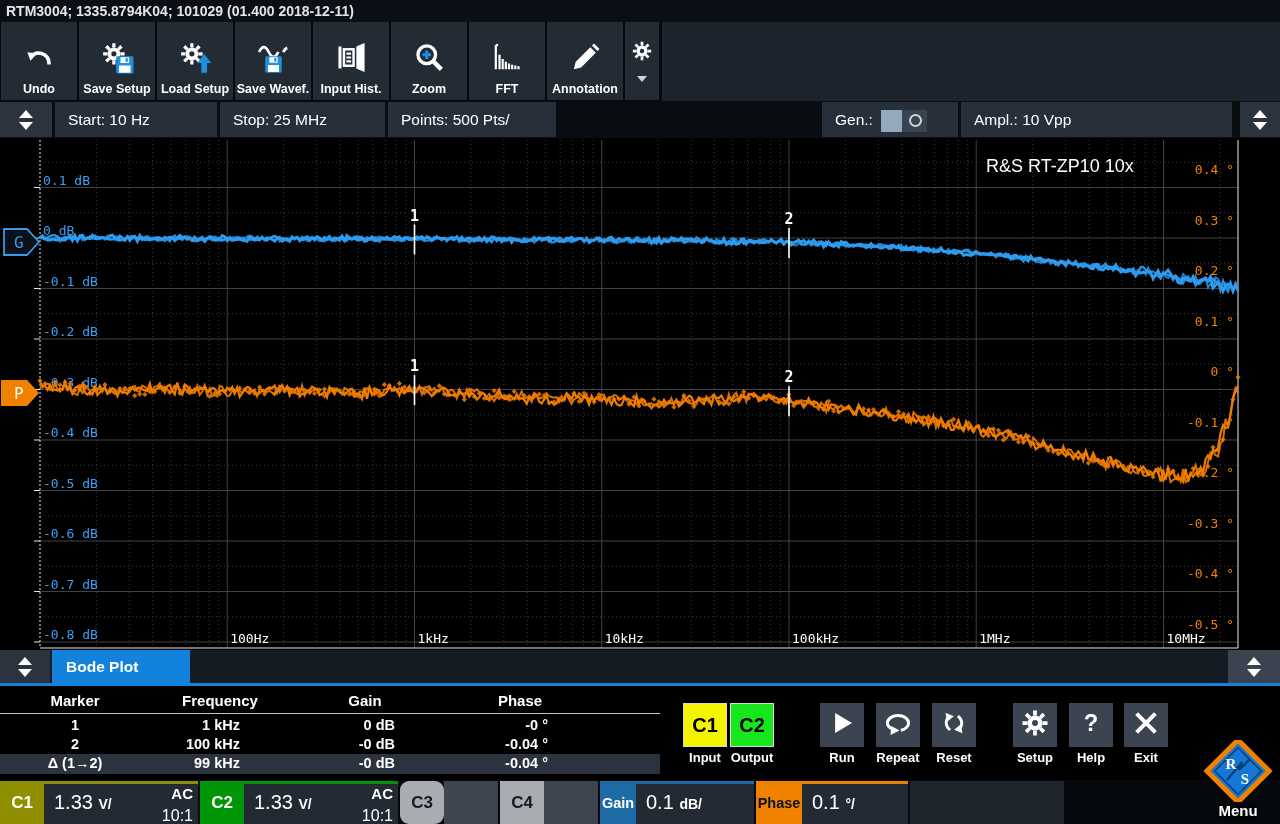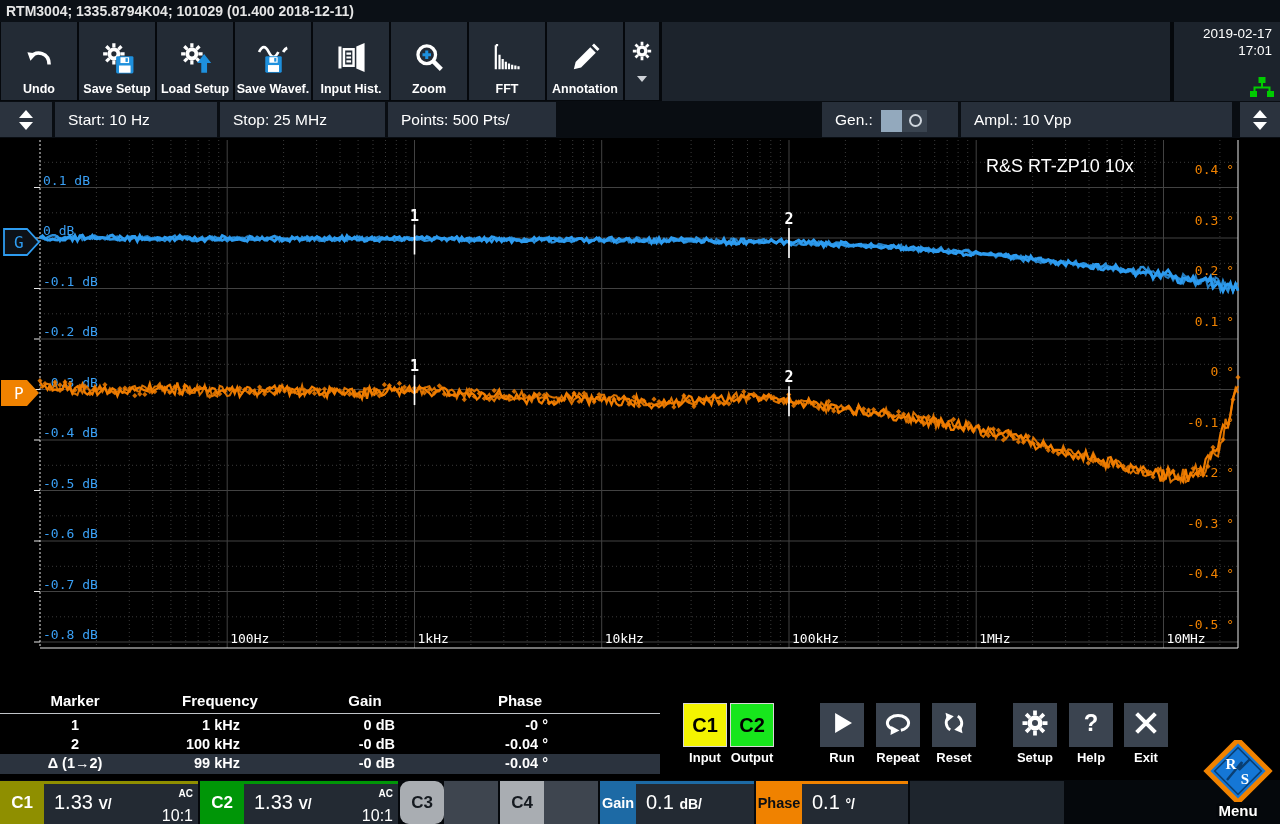--- a/index.html
+++ b/index.html
@@ -54,21 +54,21 @@
   .abtn{position:absolute;top:17px;width:44px;height:44px;background:#3b4450;display:flex;align-items:center;justify-content:center;}
   .abtn svg{width:30px;height:30px;}
   .blab{position:absolute;top:64px;width:60px;text-align:center;color:#fff;font-weight:bold;font-size:13px;}
   
   .botbar{left:0;top:780px;width:1280px;height:44px;background:#05080c;}
   .ch{position:absolute;top:1px;height:43px;display:flex;}
   .chlab{width:44px;height:43px;display:flex;align-items:center;justify-content:center;font-weight:bold;font-size:17px;color:#fff;}
   .chval{flex:1;position:relative;background:#232a33;border-top:3px solid transparent;box-sizing:border-box;}
   .chbig{position:absolute;left:10px;top:7px;color:#fff;font-size:20px;}
   .chbig .unit{font-size:14px;font-weight:bold;}
-  .chac{position:absolute;right:5px;top:4px;color:#fff;font-size:10px;font-weight:bold;line-height:11px;text-align:left;}
+  .chac{position:absolute;right:5px;top:4px;color:#fff;font-size:15px;font-weight:bold;line-height:11px;text-align:left;}
   .chratio{position:absolute;right:5px;bottom:3px;color:#fff;font-size:16px;line-height:11px;text-align:right;}
   .logo{left:1198px;top:740px;width:80px;height:84px;}
   .menu-label{position:absolute;left:0;top:62px;width:80px;text-align:center;color:#fff;font-weight:bold;font-size:15px;
               text-shadow:0 0 3px #000,0 0 3px #000;}
 </style>
 </head>
 <body>
 
 <div class="screen">
 
@@ -161,32 +161,20 @@
       <span id="cfg-gear"><svg viewBox="0 0 24 24">
             <g stroke="#fff" stroke-width="3">
               <path d="M18 12H22M16.2 16.2 19.1 19.1M12 18V22M7.8 16.2 4.9 19.1M6 12H2M7.8 7.8 4.9 4.9M12 6V2M16.2 7.8 19.1 4.9"></path>
             </g>
             <circle cx="12" cy="12" r="6" fill="#fff"></circle>
             <circle cx="12" cy="12" r="2.4" fill="#232b35"></circle>
           </svg></span>
       <span style="width:0;height:0;border-left:5px solid transparent;border-right:5px solid transparent;border-top:6px solid #cfd3d8;"></span>
     </div>
     <div class="tbpanel" style="margin-left:1px;"></div>
-    <div class="tbdate" style="margin-left:2px;">
-      <div>2019-02-17</div>
-      <div>17:01</div>
-      <span class="lan" id="lan-icon"><svg viewBox="0 0 26 22">
-            <g fill="#00cc00">
-              <rect x="9.5" y="0" width="7" height="6"></rect>
-              <rect x="1" y="14" width="7" height="6"></rect>
-              <rect x="18" y="14" width="7" height="6"></rect>
-              <path d="M12 6h2v3.5h7.5V14h-2v-2.5h-13V14h-2V9.5H12Z"></path>
-            </g>
-          </svg></span>
-    </div>
   </div>
 
   <div class="abs setbar">
     <div class="spin" style="left:0;width:52px;">
       <span class="tri-u"></span>
       <span class="tri-d"></span>
     </div>
     <div class="sfield" style="left:55px;width:162px;">
       <span>Start: 10 Hz</span>
     </div>
@@ -339,20 +327,34 @@
         <text x="789.0" y="224.0" font-family="DejaVu Sans Mono,monospace" font-size="15" font-weight="bold" fill="#fff" text-anchor="middle">2</text>
         <line x1="789.0" y1="386.2" x2="789.0" y2="416.2" stroke="#fff" stroke-width="1.6"></line>
         <text x="789.0" y="382.2" font-family="DejaVu Sans Mono,monospace" font-size="15" font-weight="bold" fill="#fff" text-anchor="middle">2</text>
         <path d="M4 229H27L39 242L27 255H4Z" fill="#0d1117" stroke="#2e9cf0" stroke-width="1.8"></path>
         <text x="14" y="248" font-family="DejaVu Sans Mono,monospace" font-size="16" fill="#2e9cf0">G</text>
         <path d="M1 380H27L39 393L27 406H1Z" fill="#f08200"></path>
         <text x="14" y="399" font-family="DejaVu Sans Mono,monospace" font-size="16" fill="#fff">P</text>
       </svg>
   </div>
 
+  <div class="abs tabrow">
+    <div class="spin" style="left:0;top:0;width:50px;height:33px;">
+      <span class="tri-u"></span>
+      <span class="tri-d"></span>
+    </div>
+    <div class="tab">
+      <span>Bode Plot</span>
+    </div>
+    <div class="spin" style="left:1228px;top:0;width:52px;height:33px;background:#3a434f;">
+      <span class="tri-u"></span>
+      <span class="tri-d"></span>
+    </div>
+    <div class="tabline"></div>
+  </div>
 
   <div class="abs results">
     <div class="mt-row mt-head" id="mt-head">
         <div class="mt-c0">Marker</div>
         <div class="mt-c0">Frequency</div>
         <div class="mt-c0">Gain</div>
         <div class="mt-c0">Phase</div>
       </div>
     <div class="mt-div"></div>
     <span id="mt-rows" style="display:contents"><div class="mt-row mt-r" style="top: 30px; height: 19px;">

